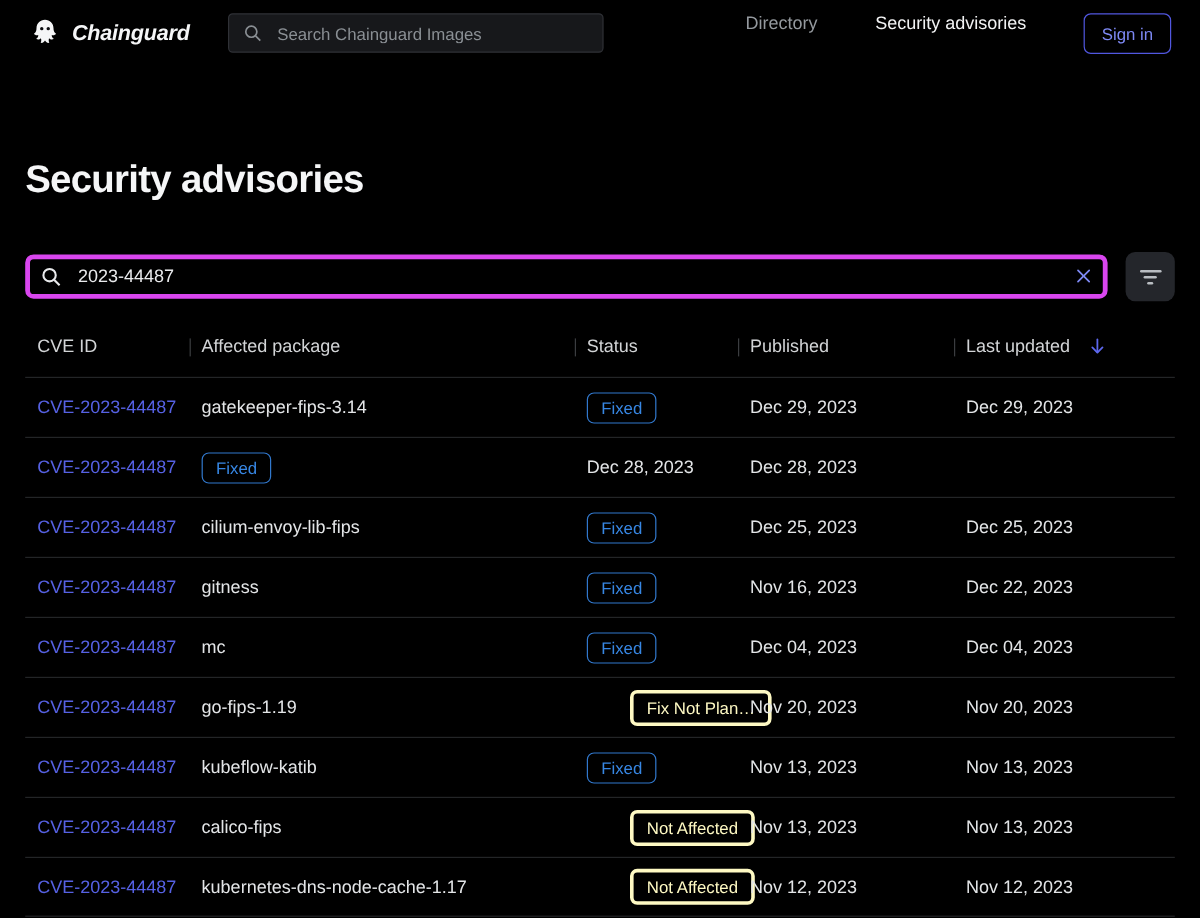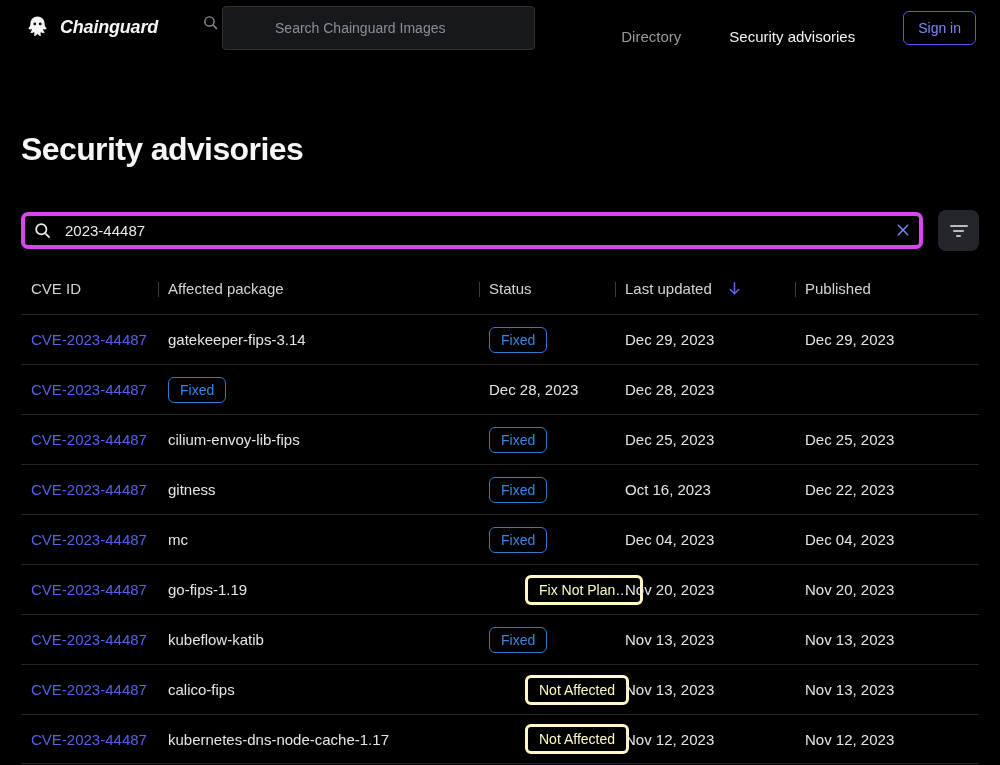--- a/index.html
+++ b/index.html
@@ -33,42 +33,41 @@
     font-weight: 700;
     letter-spacing: -0.2px;
   }
   .hdr-search {
     position: relative;
     width: 313px;
     margin-left: 32px;
   }
   .hdr-search input {
     width: 100%;
-    height: 44px;
+    height: 33px;
     background: #17181b;
     border: 1px solid #2f3136;
     border-radius: 4px;
     color: #d7d9db;
     font-size: 14px;
     font-family: "Liberation Sans", sans-serif;
-    padding: 0 10px 0 52px;
+    padding: 0 10px 0 40px;
     outline: none;
-    margin-left: 32px;
   }
   .hdr-search input::placeholder { color: #8a8f94; }
   .hdr-search .mag {
     position: absolute;
     left: 12px;
     top: 8px;
     pointer-events: none;
   }
   .topnav {
     margin-left: auto;
     display: flex;
-    align-items: flex-end;
+    align-items: flex-start;
     gap: 48px;
   }
   .navlink {
     font-size: 15px;
     color: #94999e;
     cursor: pointer;
     text-decoration: none;
   }
   .navlink.active {
     color: #f2f3f4;
@@ -263,30 +262,30 @@
           <i class="b3"></i>
       </span>
     </button>
   </div>
 
   <section class="adv-table">
     <div class="t-head">
       <div class="th">CVE ID</div>
       <div class="th">Affected package</div>
       <div class="th">Status</div>
+      <div class="th">Published</div>
       <div class="th">
         <span>Last updated</span>
         <span class="sort-arrow">
           <svg width="17" height="17" viewBox="0 0 24 24" fill="none" stroke="#5d68ee" stroke-width="2.1" stroke-linecap="round" stroke-linejoin="round">
             <line x1="12" y1="4" x2="12" y2="19"></line>
               <polyline points="6,13.5 12,19.5 18,13.5"></polyline>
           </svg>
         </span>
       </div>
-      <div class="th">Published</div>
     </div>
 
     <div id="table-body">
   <div class="t-row">
     <div class="td"><a class="cve-link">CVE-2023-44487</a></div>
     <div class="td">gatekeeper-fips-3.14</div>
     <div class="td"><span class="badge fixed">Fixed</span></div>
     <div class="td">Dec 29, 2023</div>
     <div class="td">Dec 29, 2023</div>
   </div>
@@ -303,21 +302,21 @@
     <div class="td">cilium-envoy-lib-fips</div>
     <div class="td"><span class="badge fixed">Fixed</span></div>
     <div class="td">Dec 25, 2023</div>
     <div class="td">Dec 25, 2023</div>
   </div>
 
   <div class="t-row">
     <div class="td"><a class="cve-link">CVE-2023-44487</a></div>
     <div class="td">gitness</div>
     <div class="td"><span class="badge fixed">Fixed</span></div>
-    <div class="td">Oct 16, 2023</div>
+    <div class="td">Nov 16, 2023</div>
     <div class="td">Dec 22, 2023</div>
   </div>
 
   <div class="t-row">
     <div class="td"><a class="cve-link">CVE-2023-44487</a></div>
     <div class="td">mc</div>
     <div class="td"><span class="badge fixed">Fixed</span></div>
     <div class="td">Dec 04, 2023</div>
     <div class="td">Dec 04, 2023</div>
   </div>

